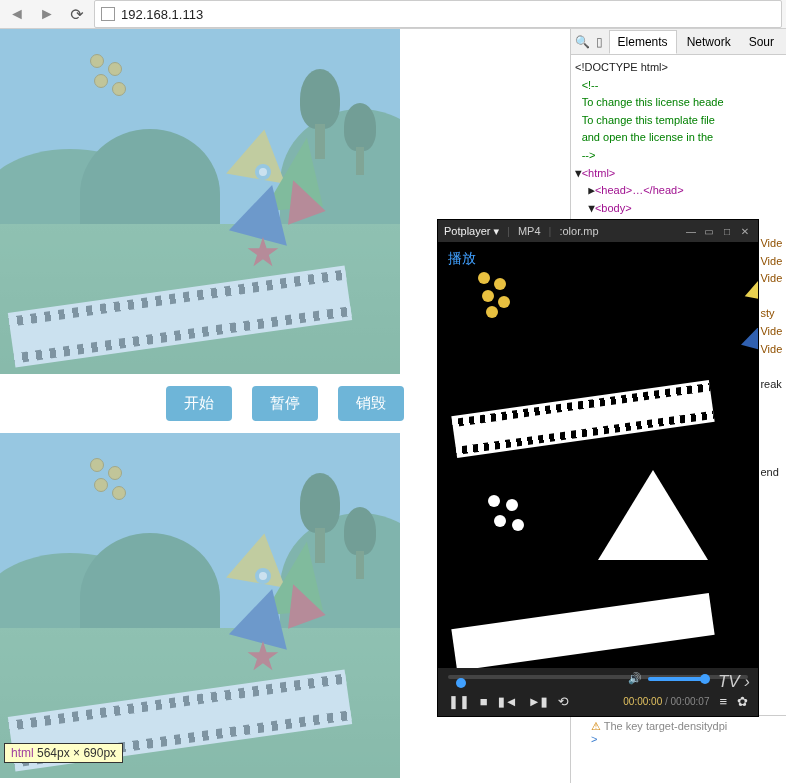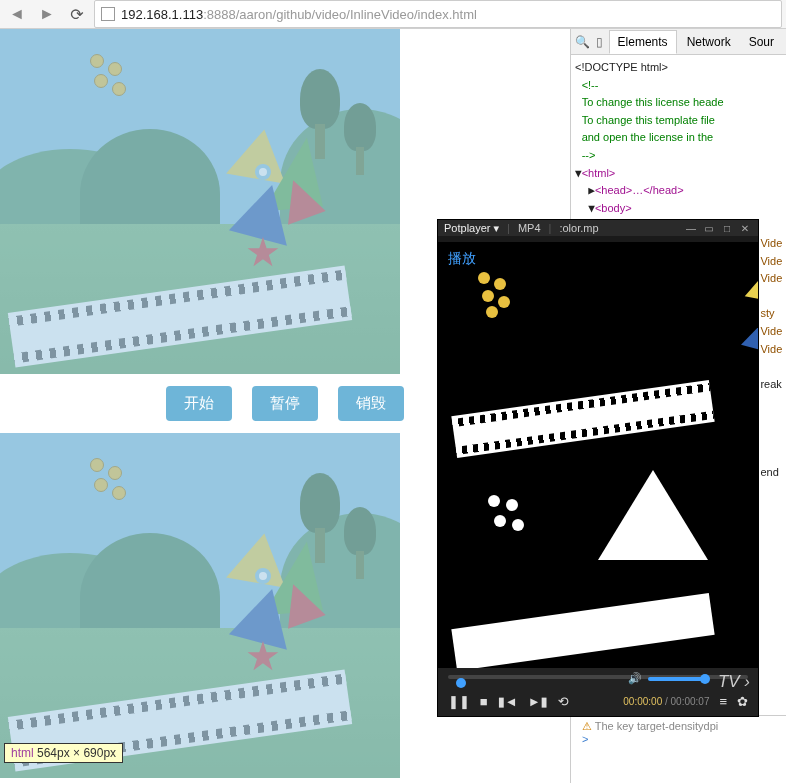--- a/index.html
+++ b/index.html
@@ -61,29 +61,29 @@
 
 
 .dt-toolbar { height: 26px; background: #f0f0f0; border-bottom: 1px solid #ccc; display: flex; align-items: center; padding: 0 4px; gap: 2px; font-size: 12px; }
 .dt-tbtn { width: 24px; height: 20px; display: flex; align-items: center; justify-content: center; color: #666; cursor: pointer; }
 .dt-tab { padding: 4px 8px; cursor: pointer; }
 .dt-tab.active { background: #fff; border: 1px solid #ccc; border-bottom: 1px solid #fff; }
 .dt-tree { font-family: monospace; font-size: 11px; padding: 4px; line-height: 1.6; color: #222; white-space: pre; }
 .dt-green { color: #008000; }
 .dt-tag { color: #a01090; }
 .dt-attr { color: #905000; }
-.dt-console { position: absolute; bottom: 0; left: 7px; right: 0; height: 68px; border-top: 1px solid #ccc; font-family: monospace; font-size: 11px; padding: 4px; }
+.dt-console { position: absolute; bottom: 0; left: 16px; right: 0; height: 68px; border-top: 1px solid #ccc; font-family: monospace; font-size: 11px; padding: 4px; }
 .dt-warn { color: #888; }
 .dt-warn-icon { color: #d08000; }
 .dt-prompt { color: #4080d0; }
 .dt-pill { display: inline-block; background: #666; color: #fff; border-radius: 8px; padding: 1px 8px; font-size: 10px; margin-right: 4px; }
 
 
 .potplayer { position: absolute; left: 437px; top: 219px; width: 322px; height: 498px; background: #1a1a1a; border: 1px solid #000; z-index: 500; }
-.pp-title { height: 16px; background: #2a2a2a; display: flex; align-items: center; padding: 0 6px; font-size: 11px; color: #ccc; gap: 8px; }
+.pp-title { height: 22px; background: #2a2a2a; display: flex; align-items: center; padding: 0 6px; font-size: 11px; color: #ccc; gap: 8px; }
 .pp-title-main { color: #eee; }
 .pp-sep { color: #555; }
 .pp-wincontrols { margin-left: auto; display: flex; gap: 4px; }
 .pp-wbtn { width: 14px; height: 12px; display: flex; align-items: center; justify-content: center; color: #aaa; font-size: 10px; cursor: pointer; }
 .pp-video { position: absolute; top: 22px; left: 0; right: 0; bottom: 48px; background: #000; overflow: hidden; }
 .pp-label { position: absolute; left: 10px; top: 8px; color: #40a0ff; font-size: 14px; }
 .pp-scene { position: absolute; left: 0; width: 100%; height: 50%; }
 .pp-scene1 { top: 0; } .pp-scene2 { top: 50%; }
 .pp-strip { position: absolute; left: 15px; bottom: 15px; width: 260px; height: 42px; background: #fff; transform: rotate(-8deg); }
 .pp-strip::before, .pp-strip::after { content:""; position:absolute; left:0; right:0; height:8px; background: repeating-linear-gradient(90deg, #fff 0 6px, #000 6px 11px); }
@@ -118,21 +118,20 @@
 </head>
 <body>
 
 <div class="browser-bar">
   <div class="nav-btn">◄</div>
   <div class="nav-btn">►</div>
   <div class="nav-btn reload-btn">⟳</div>
   <div class="url-bar">
     <span class="url-icon"></span>
     <span class="url-host">192.168.1.113</span>
-      <span class="url-path">:8888/aaron/github/video/InlineVideo/index.html</span>
   </div>
 </div>
 
 <div class="content">
 
   <div class="page-area">
 
     <div class="scene">
       <div class="scene-bg">
         <div class="hill hill1"></div>

